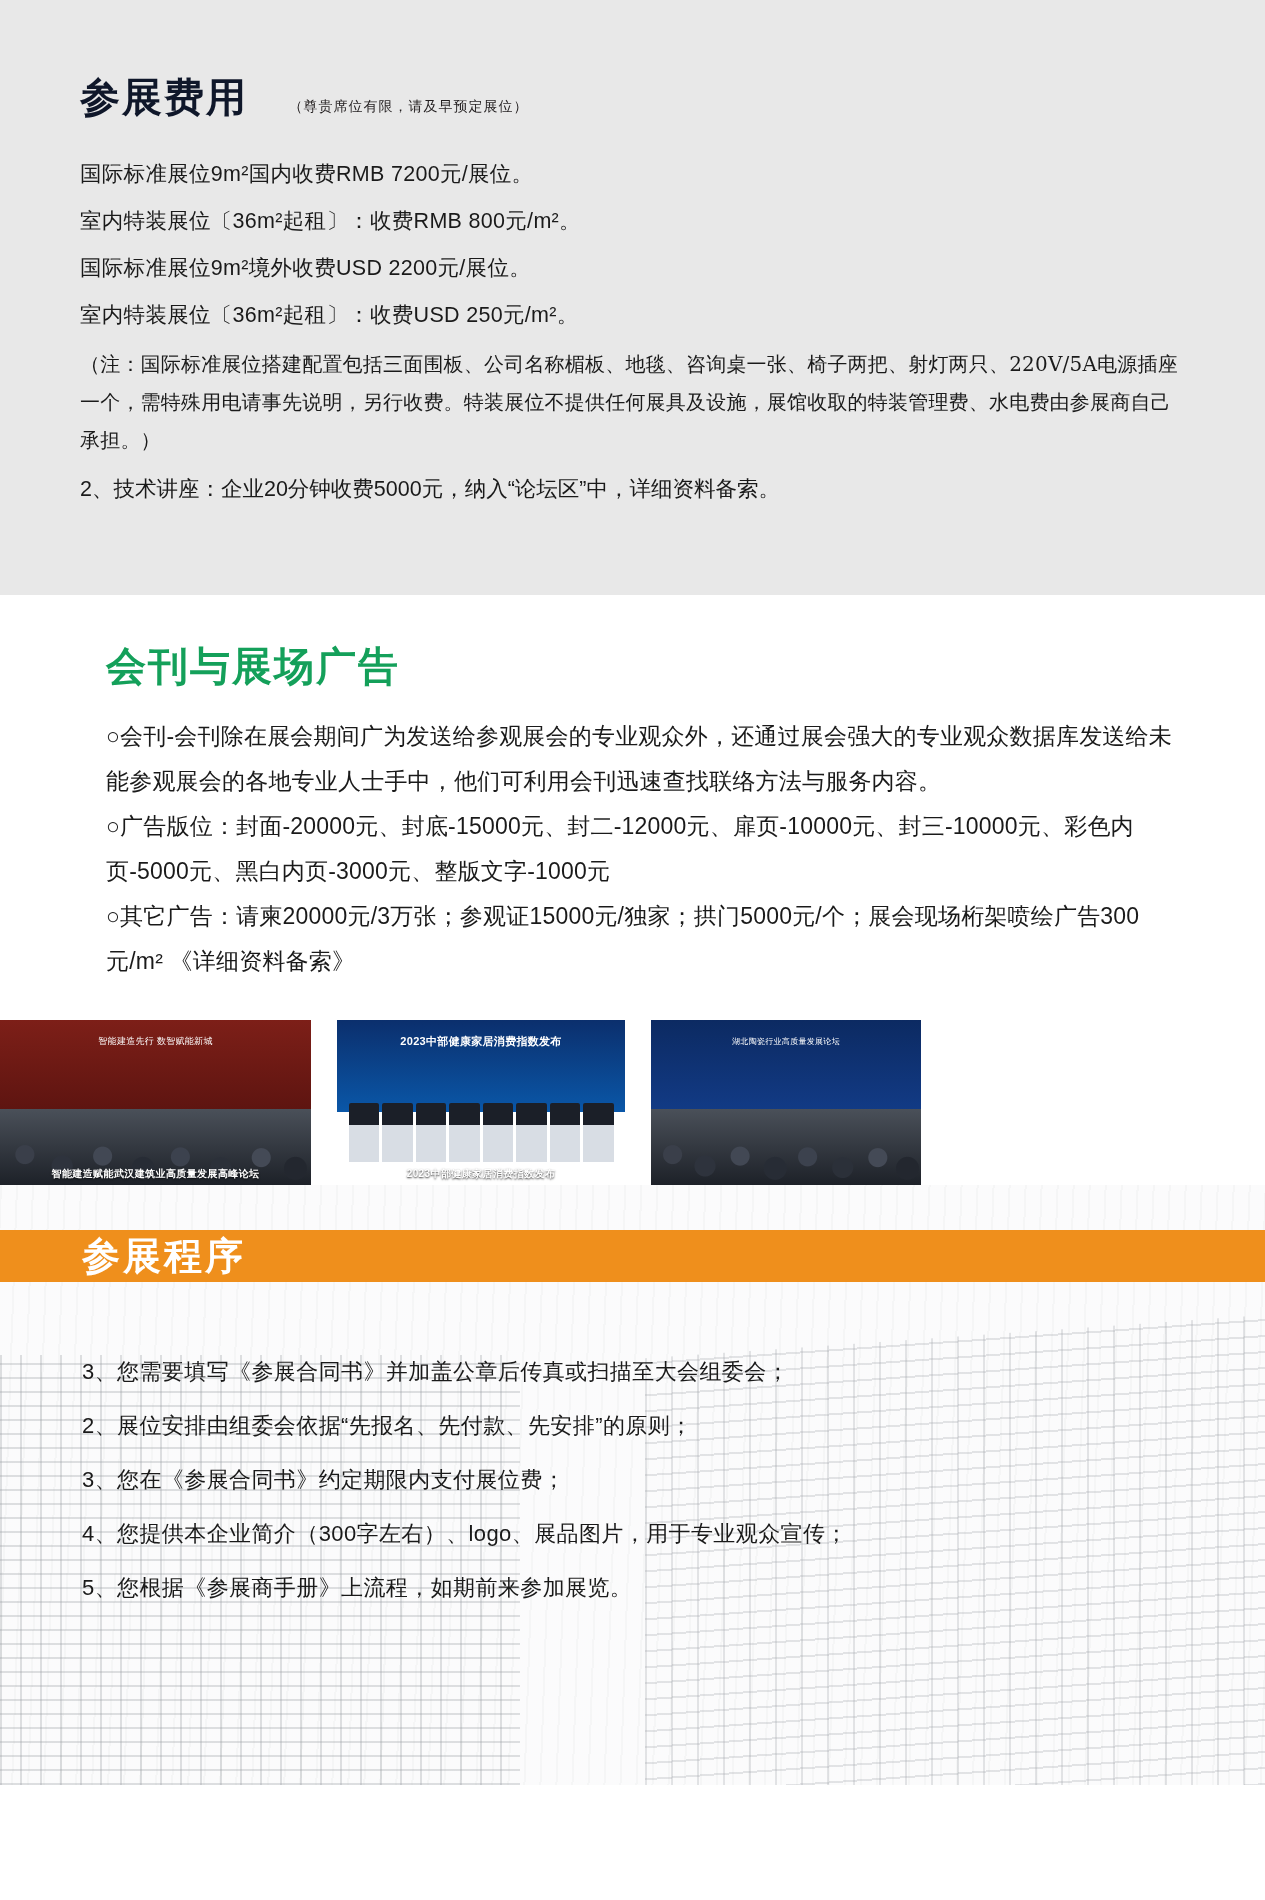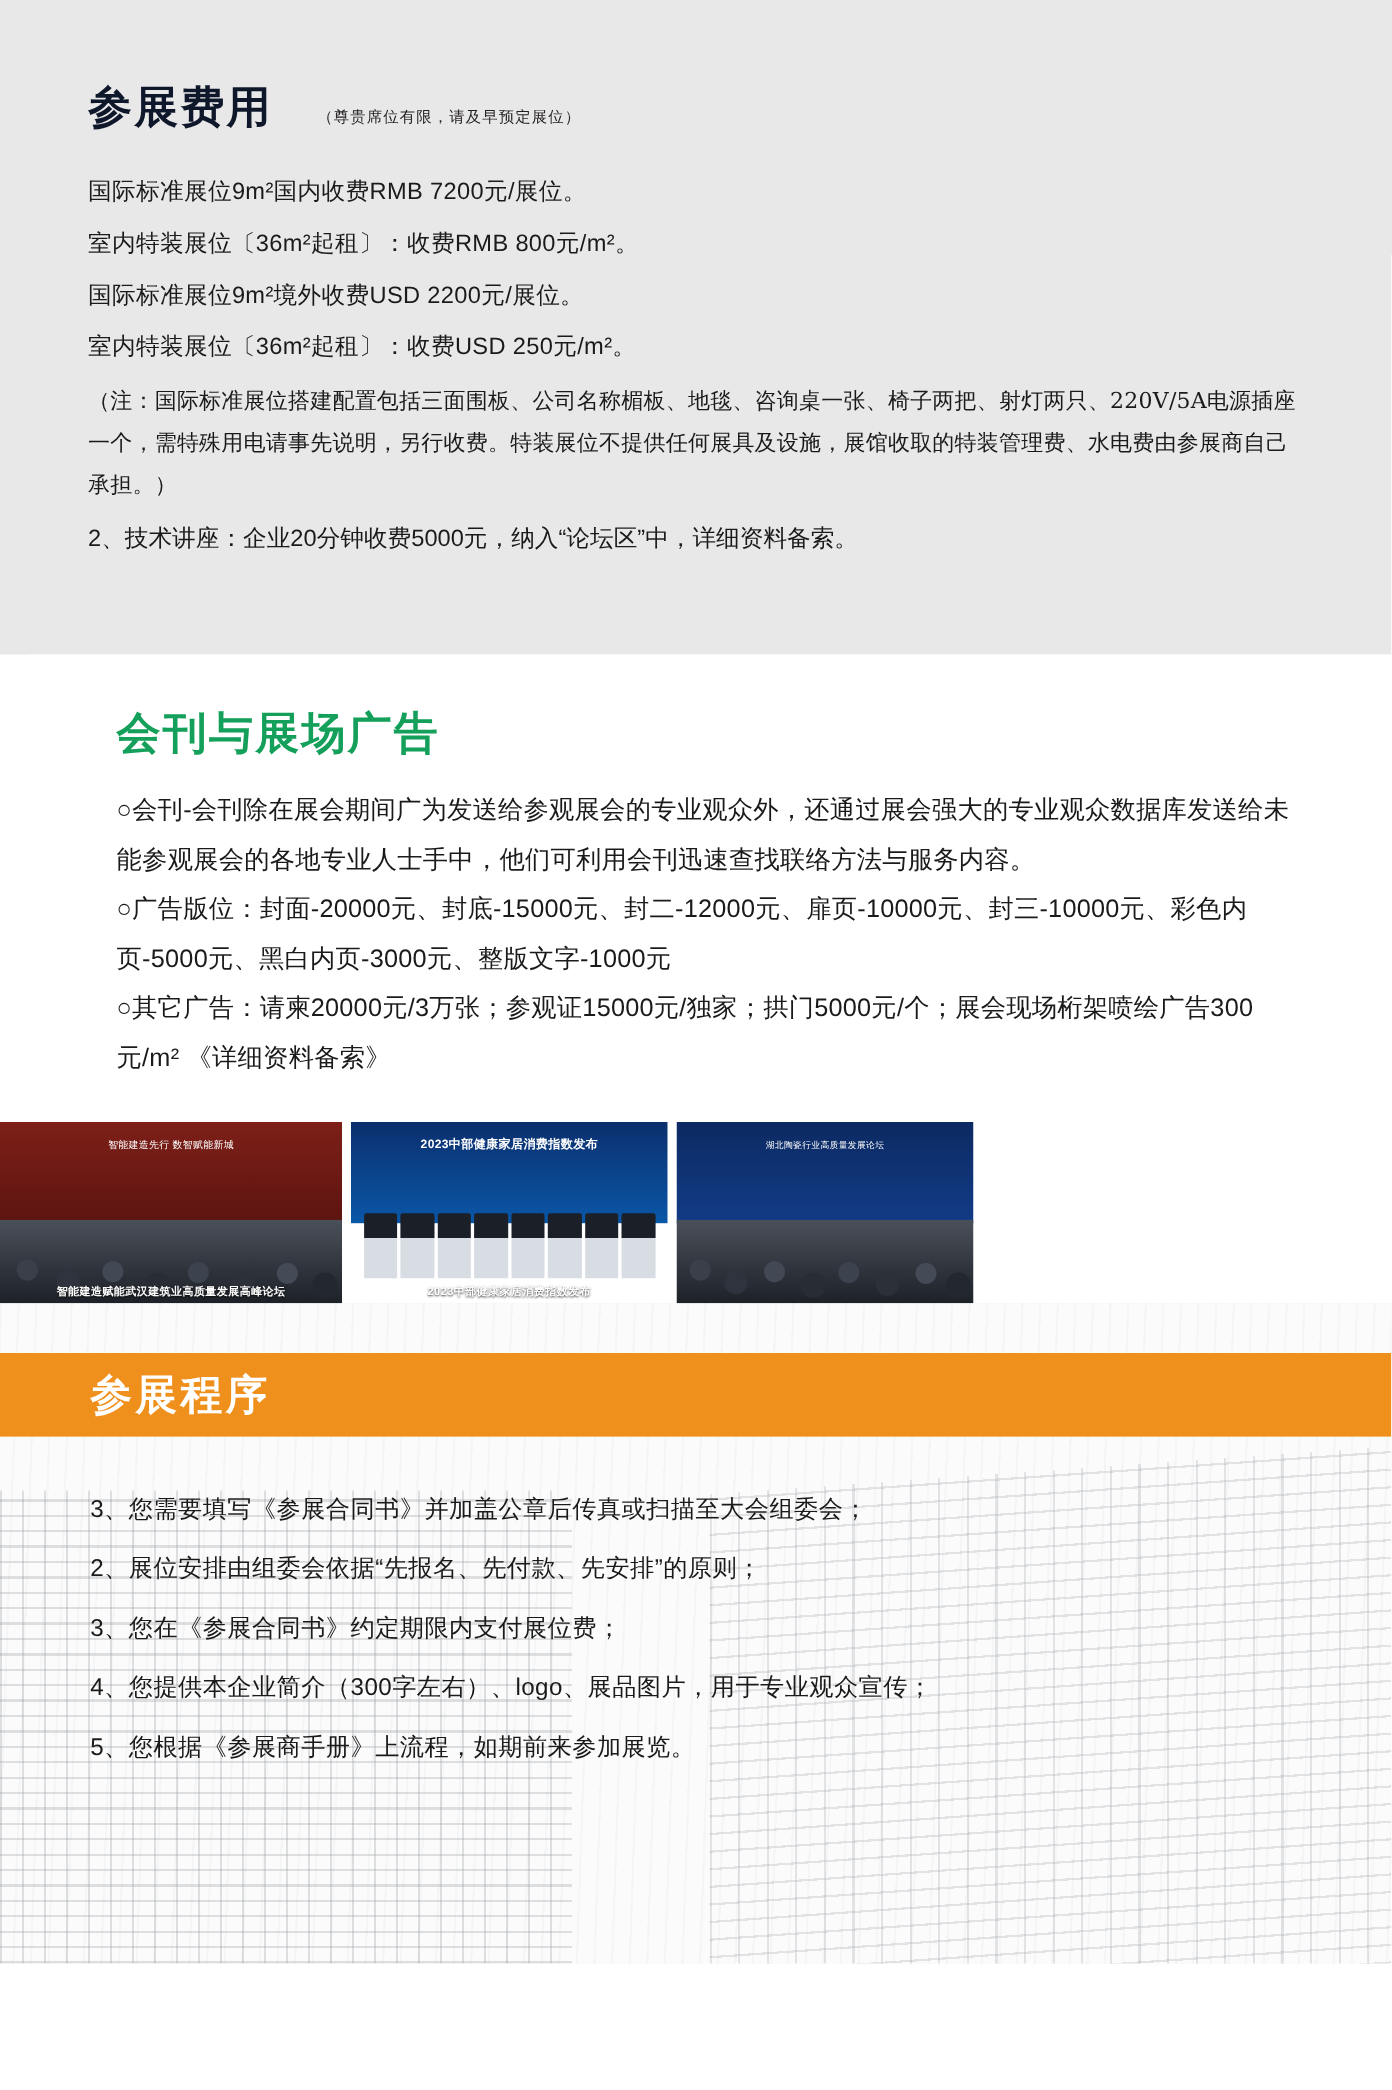--- a/index.html
+++ b/index.html
@@ -77,21 +77,21 @@
   .ads-para {
     font-size: 23px;
     line-height: 45px;
     color: #1a1a1a;
     letter-spacing: 0.2px;
   }
 
   
   .photo-strip {
     display: flex;
-    gap: 8px;
+    gap: 26px;
     width: 1265px;
     height: 165px;
     margin-top: 26px;
   }
   .photo {
     position: relative;
     height: 165px;
     overflow: hidden;
     flex: 1 1 0;
   }
@@ -195,21 +195,21 @@
     background:
       repeating-linear-gradient(0deg, rgba(160,164,170,.28) 0 2px, transparent 2px 16px),
       repeating-linear-gradient(90deg, rgba(160,164,170,.28) 0 2px, transparent 2px 26px);
     transform: skewY(-4deg);
     transform-origin: bottom right;
   }
   .proc-banner {
     position: absolute;
     top: 45px; left: 0;
     width: 1265px;
-    height: 76px;
+    height: 52px;
     background: #ef8f1c;
     display: flex;
     align-items: center;
   }
   .proc-banner-title {
     color: #ffffff;
     font-size: 38px;
     font-weight: bold;
     letter-spacing: 3px;
     margin-left: 82px;

